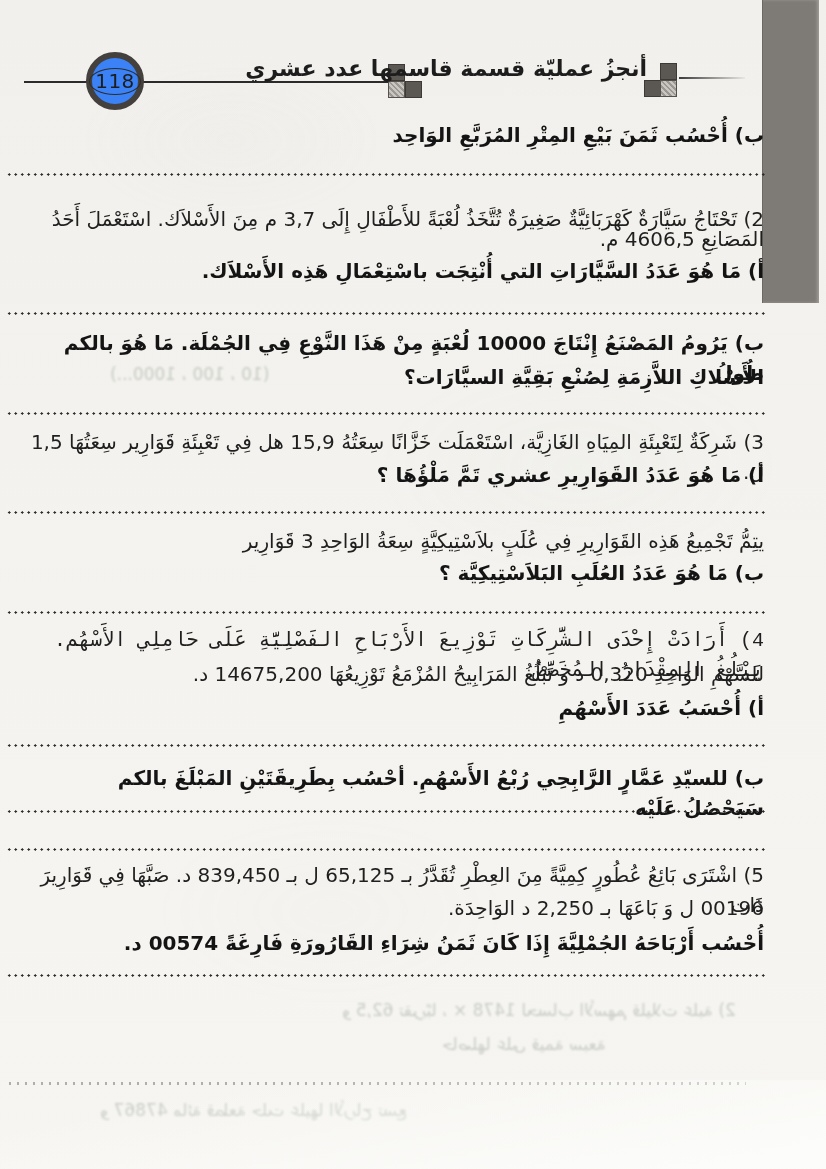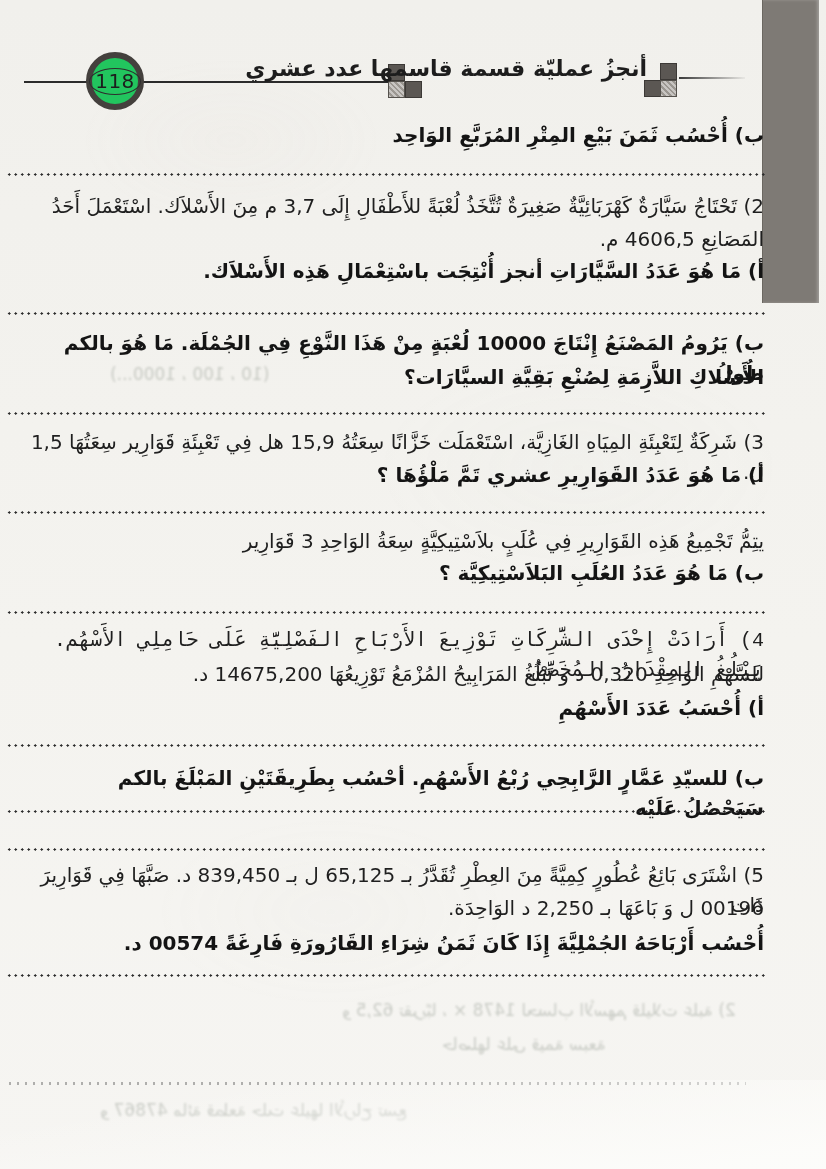--- a/index.html
+++ b/index.html
@@ -5,21 +5,21 @@
   html,body{margin:0;padding:0;}
   body{
     width:826px;height:1169px;position:relative;overflow:hidden;
     background:linear-gradient(180deg,#f1f0ec 0%,#f4f3ef 55%,#f6f5f2 100%);
     font-family:"DejaVu Sans",sans-serif;color:#232323;
   }
   
   .sidebar{position:absolute;top:0;right:7px;width:56px;height:303px;
     background:#7e7a75;border-left:1px solid #6b6761;box-shadow:inset -2px 0 3px rgba(255,255,255,.25);}
   .pagecircle{position:absolute;top:52px;left:86px;width:58px;height:58px;border-radius:50%;
-    background:#22c55e;border:6px solid #44403d;box-sizing:border-box;
+    background:#3b82f6;border:6px solid #44403d;box-sizing:border-box;
     display:flex;align-items:center;justify-content:center;}
   .pagenum{border:1.6px solid #2e2e2e;border-radius:50%;padding:0 5px;line-height:1.25;
     font-size:20px;color:#1d1d1d;letter-spacing:.5px;}
   .rule{position:absolute;height:2px;background:#2b2b2b;}
   .rule-thin{position:absolute;height:1.5px;background:linear-gradient(to right,#3a3a3a,rgba(58,58,58,.05));}
   .title{position:absolute;top:56px;right:179px;font-size:22px;font-weight:bold;
     direction:rtl;color:#1d1d1d;white-space:nowrap;}
   .sq{position:absolute;width:17px;height:17px;box-sizing:border-box;}
   .sq-dark{background:#5b5753;border:1px solid #3c3936;}
   .sq-lite{background:#a39f99;border:1px solid #55524d;
@@ -68,23 +68,23 @@
 
 <div>
   <div class="sq sq-dark" style="top:63px;left:660px;"></div>
   <div class="sq sq-dark" style="top:80px;left:644px;"></div>
   <div class="sq sq-lite" style="top:80px;left:660px;"></div>
 </div>
 
 <div class="row b" style="top:120px;">ب) أُحْسُب ثَمَنَ بَيْعِ المِتْرِ المُرَبَّعِ الوَاحِد</div>
 <div class="dots" style="top:173px;"></div>
 
-<div class="row" style="top:191px;">2) تَحْتَاجُ سَيَّارَةٌ كَهْرَبَائِيَّةٌ صَغِيرَةٌ تُتَّخَذُ لُعْبَةً للأَطْفَالِ إِلَى 3,7 م مِنَ الأَسْلاَك. اسْتَعْمَلَ أَحَدُ</div>
+<div class="row" style="top:204px;">2) تَحْتَاجُ سَيَّارَةٌ كَهْرَبَائِيَّةٌ صَغِيرَةٌ تُتَّخَذُ لُعْبَةً للأَطْفَالِ إِلَى 3,7 م مِنَ الأَسْلاَك. اسْتَعْمَلَ أَحَدُ</div>
 <div class="row" style="top:224px;">المَصَانِعِ 4606,5 م.</div>
-<div class="row b" style="top:256px;">أ) مَا هُوَ عَدَدُ السَّيَّارَاتِ أنجز أُنْتِجَت باسْتِعْمَالِ هَذِه الأَسْلاَك.</div>
+<div class="row b" style="top:256px;">أ) مَا هُوَ عَدَدُ السَّيَّارَاتِ التي أُنْتِجَت باسْتِعْمَالِ هَذِه الأَسْلاَك.</div>
 <div class="dots" style="top:312px;"></div>
 
 <div class="row b" style="top:328px;">ب) يَرُومُ المَصْنَعُ إِنْتَاجَ 10000 لُعْبَةٍ مِنْ هَذَا النَّوْعِ فِي الجُمْلَة. مَا هُوَ بالكم طُولُ</div>
 <div class="row b" style="top:362px;">الأَسْلاكِ اللاَّزِمَةِ لِصُنْعِ بَقِيَّةِ السيَّارَات؟</div>
 <div class="dots" style="top:412px;"></div>
 
 <div class="row" style="top:427px;">3) شَرِكَةٌ لِتَعْبِئَةِ المِيَاهِ الغَازِيَّة، اسْتَعْمَلَت خَزَّانًا سِعَتُهُ 15,9 هل فِي تَعْبِئَةِ قَوَارِير سِعَتُهَا 1,5 ل.</div>
 <div class="row b" style="top:460px;">أ) مَا هُوَ عَدَدُ القَوَارِيرِ عشري تَمَّ مَلْؤُهَا ؟</div>
 <div class="dots" style="top:511px;"></div>
 

